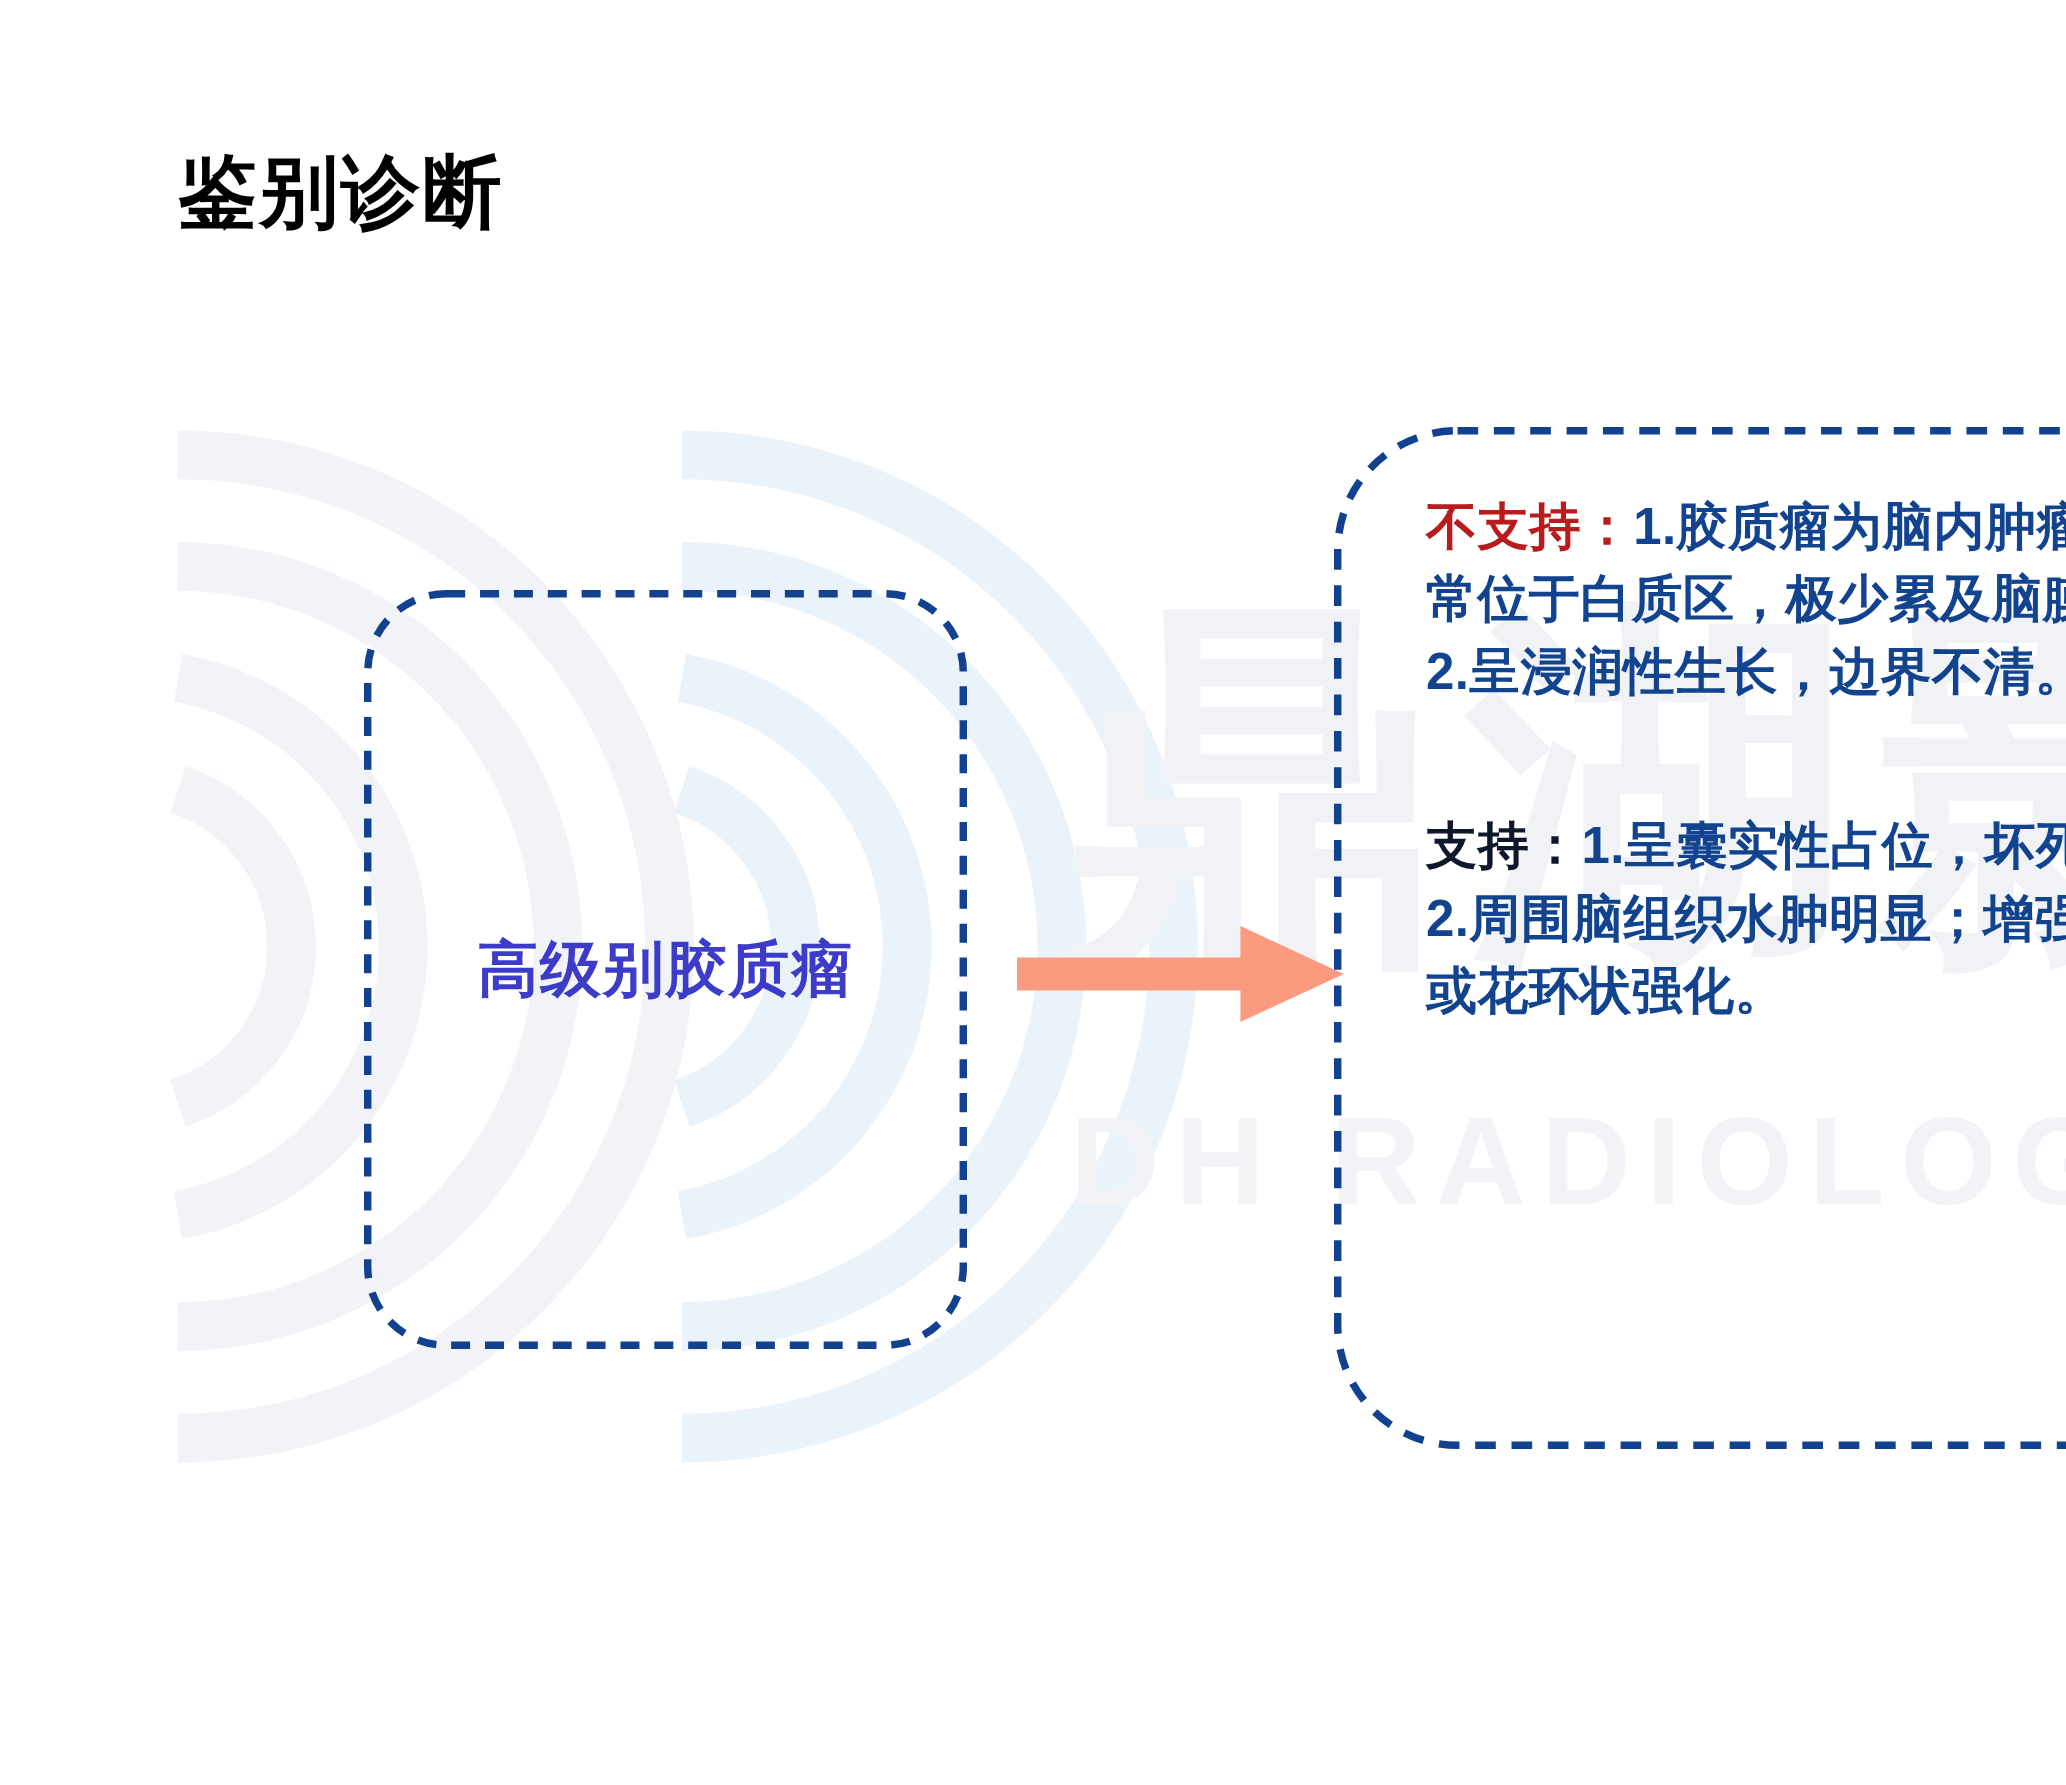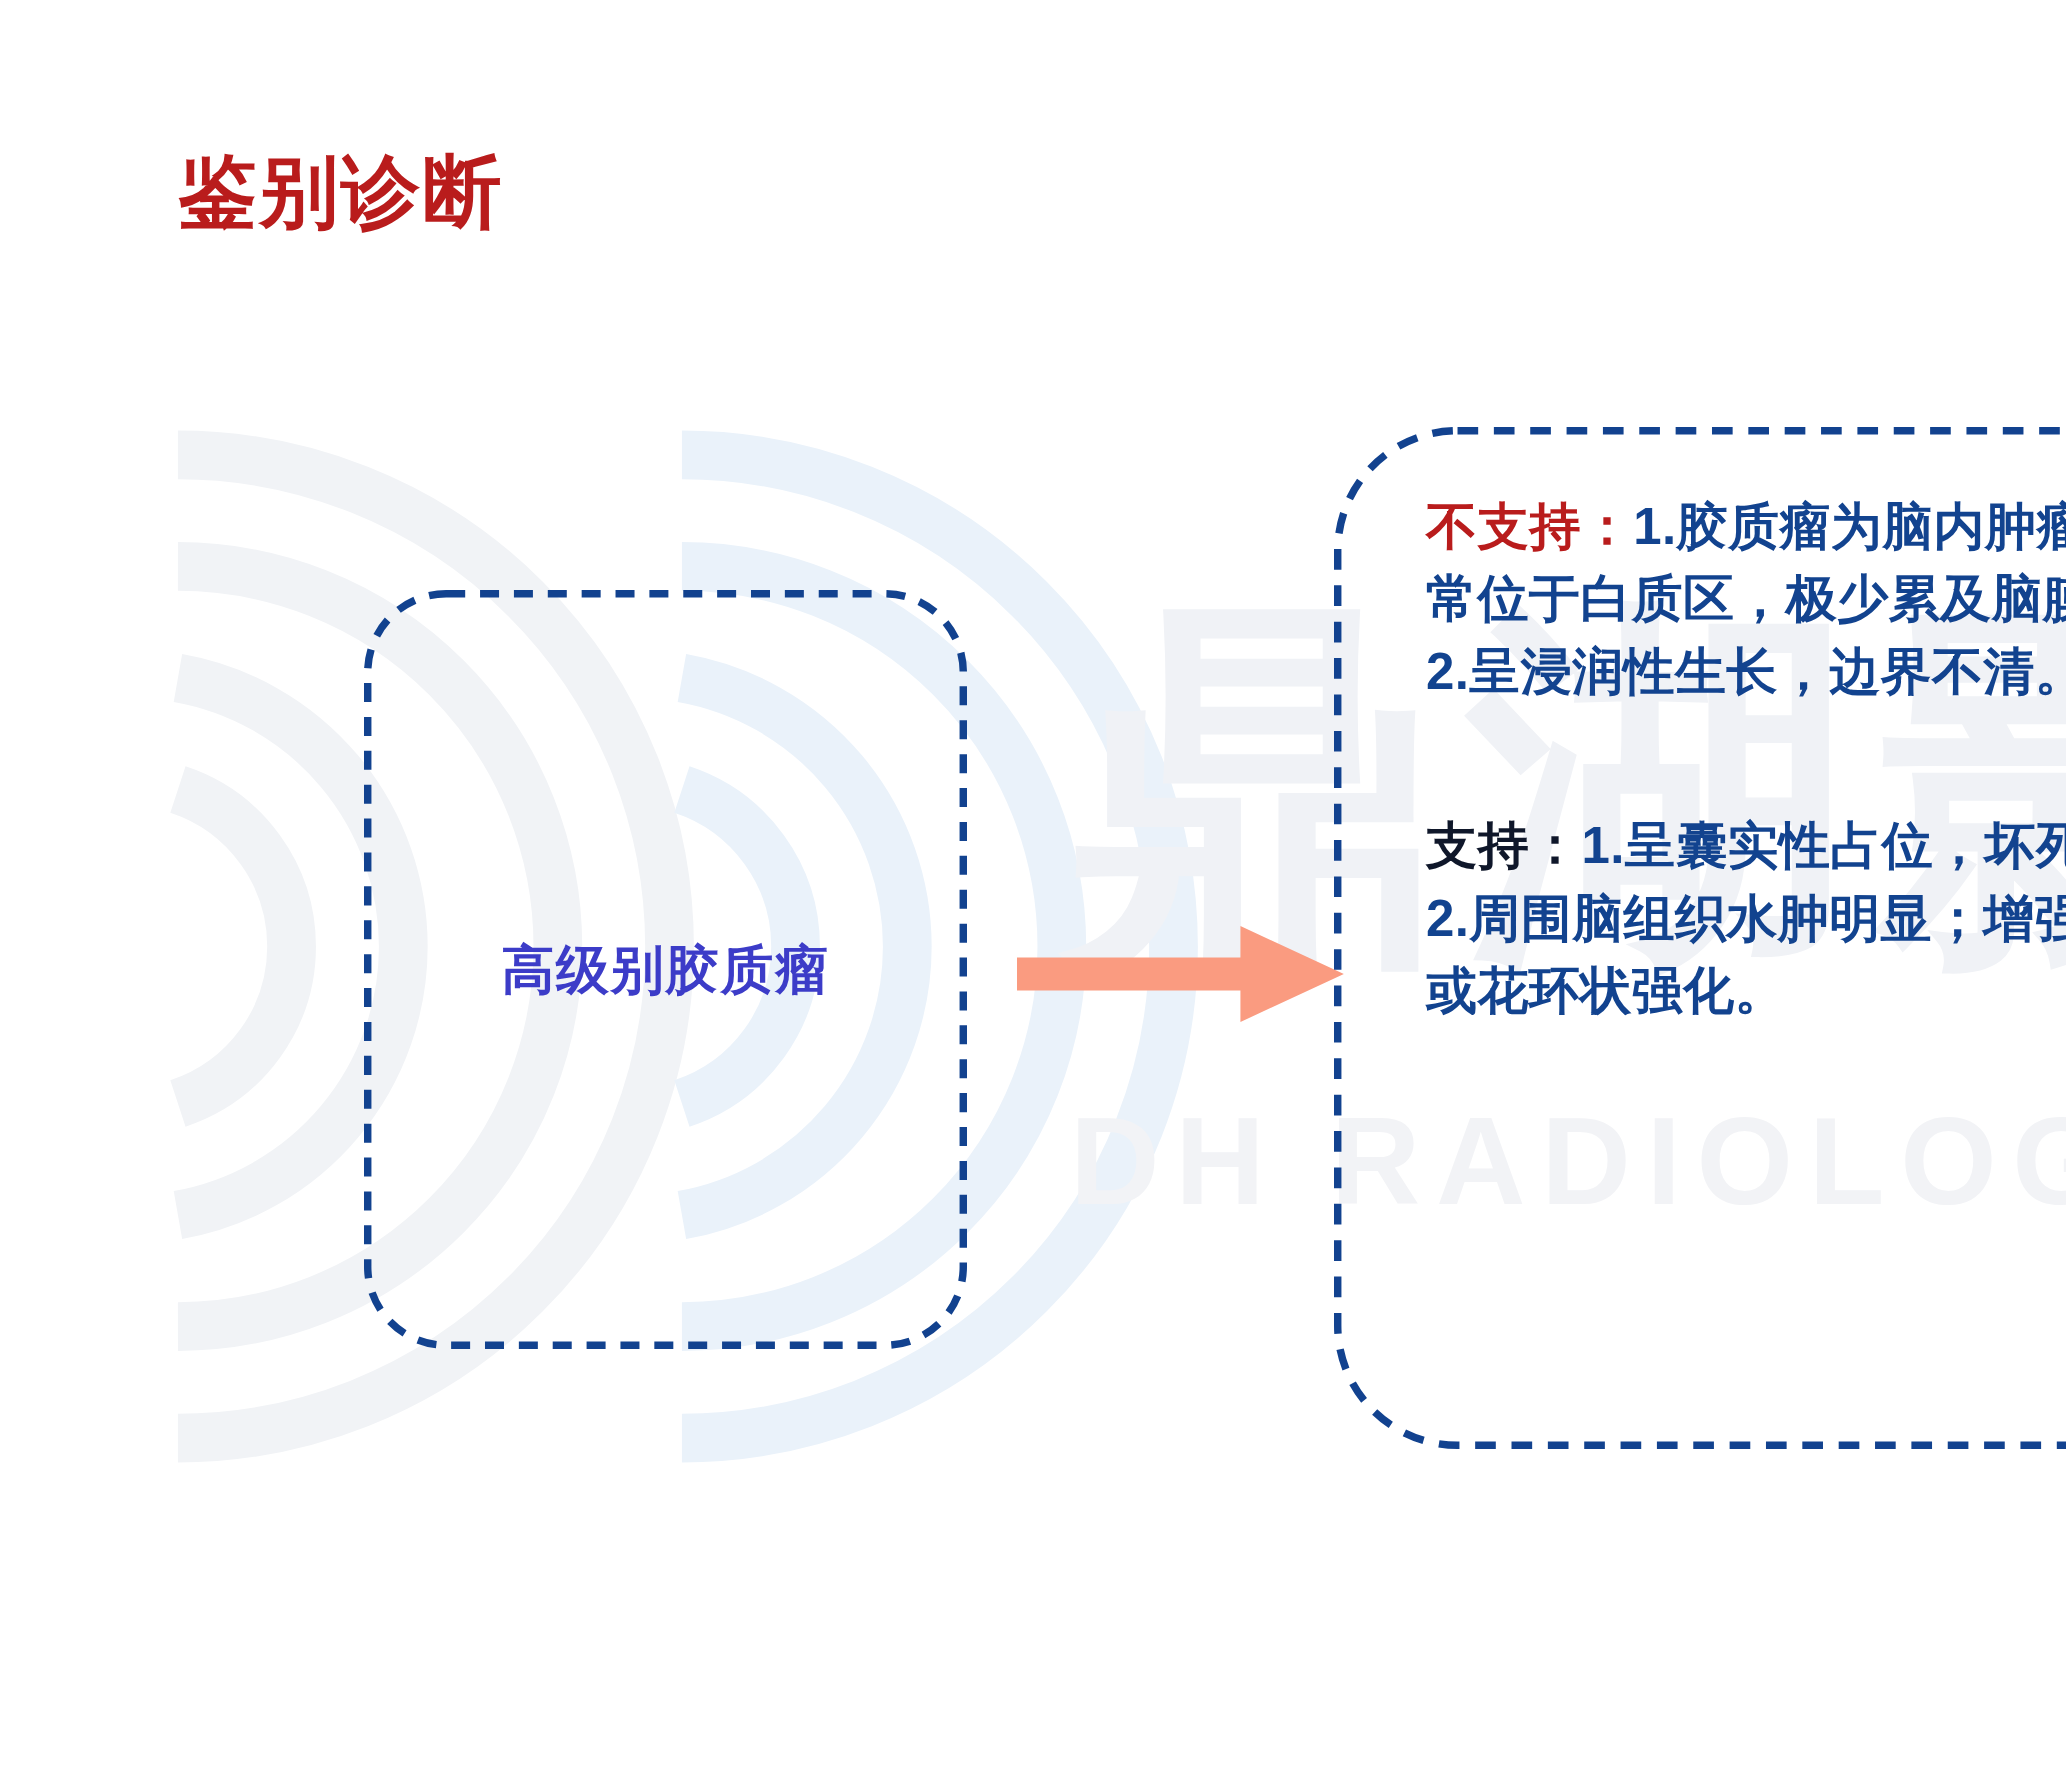--- a/index.html
+++ b/index.html
@@ -54,21 +54,21 @@
     line-height: 1;
   }
 
   
   #page-title {
     position: absolute;
     left: 178px;
     top: 145px;
     font-size: 79px;
     font-weight: 700;
-    color: #b91c1c;
+    color: #000000;
     letter-spacing: 2.5px;
     line-height: 1.2;
     white-space: nowrap;
     z-index: 5;
   }
 
   
   #left-node {
     position: absolute;
     left: 364px;
@@ -85,21 +85,21 @@
   }
   #left-node-label {
     position: absolute;
     left: 0;
     top: 0;
     width: 100%;
     height: 100%;
     display: flex;
     align-items: center;
     justify-content: center;
-    font-size: 53px;
+    font-size: 61px;
     font-weight: 700;
     color: #3c3cc8;
     letter-spacing: 1.7px;
     white-space: nowrap;
     line-height: 1;
   }
 
   
   #flow-arrow {
     position: absolute;

